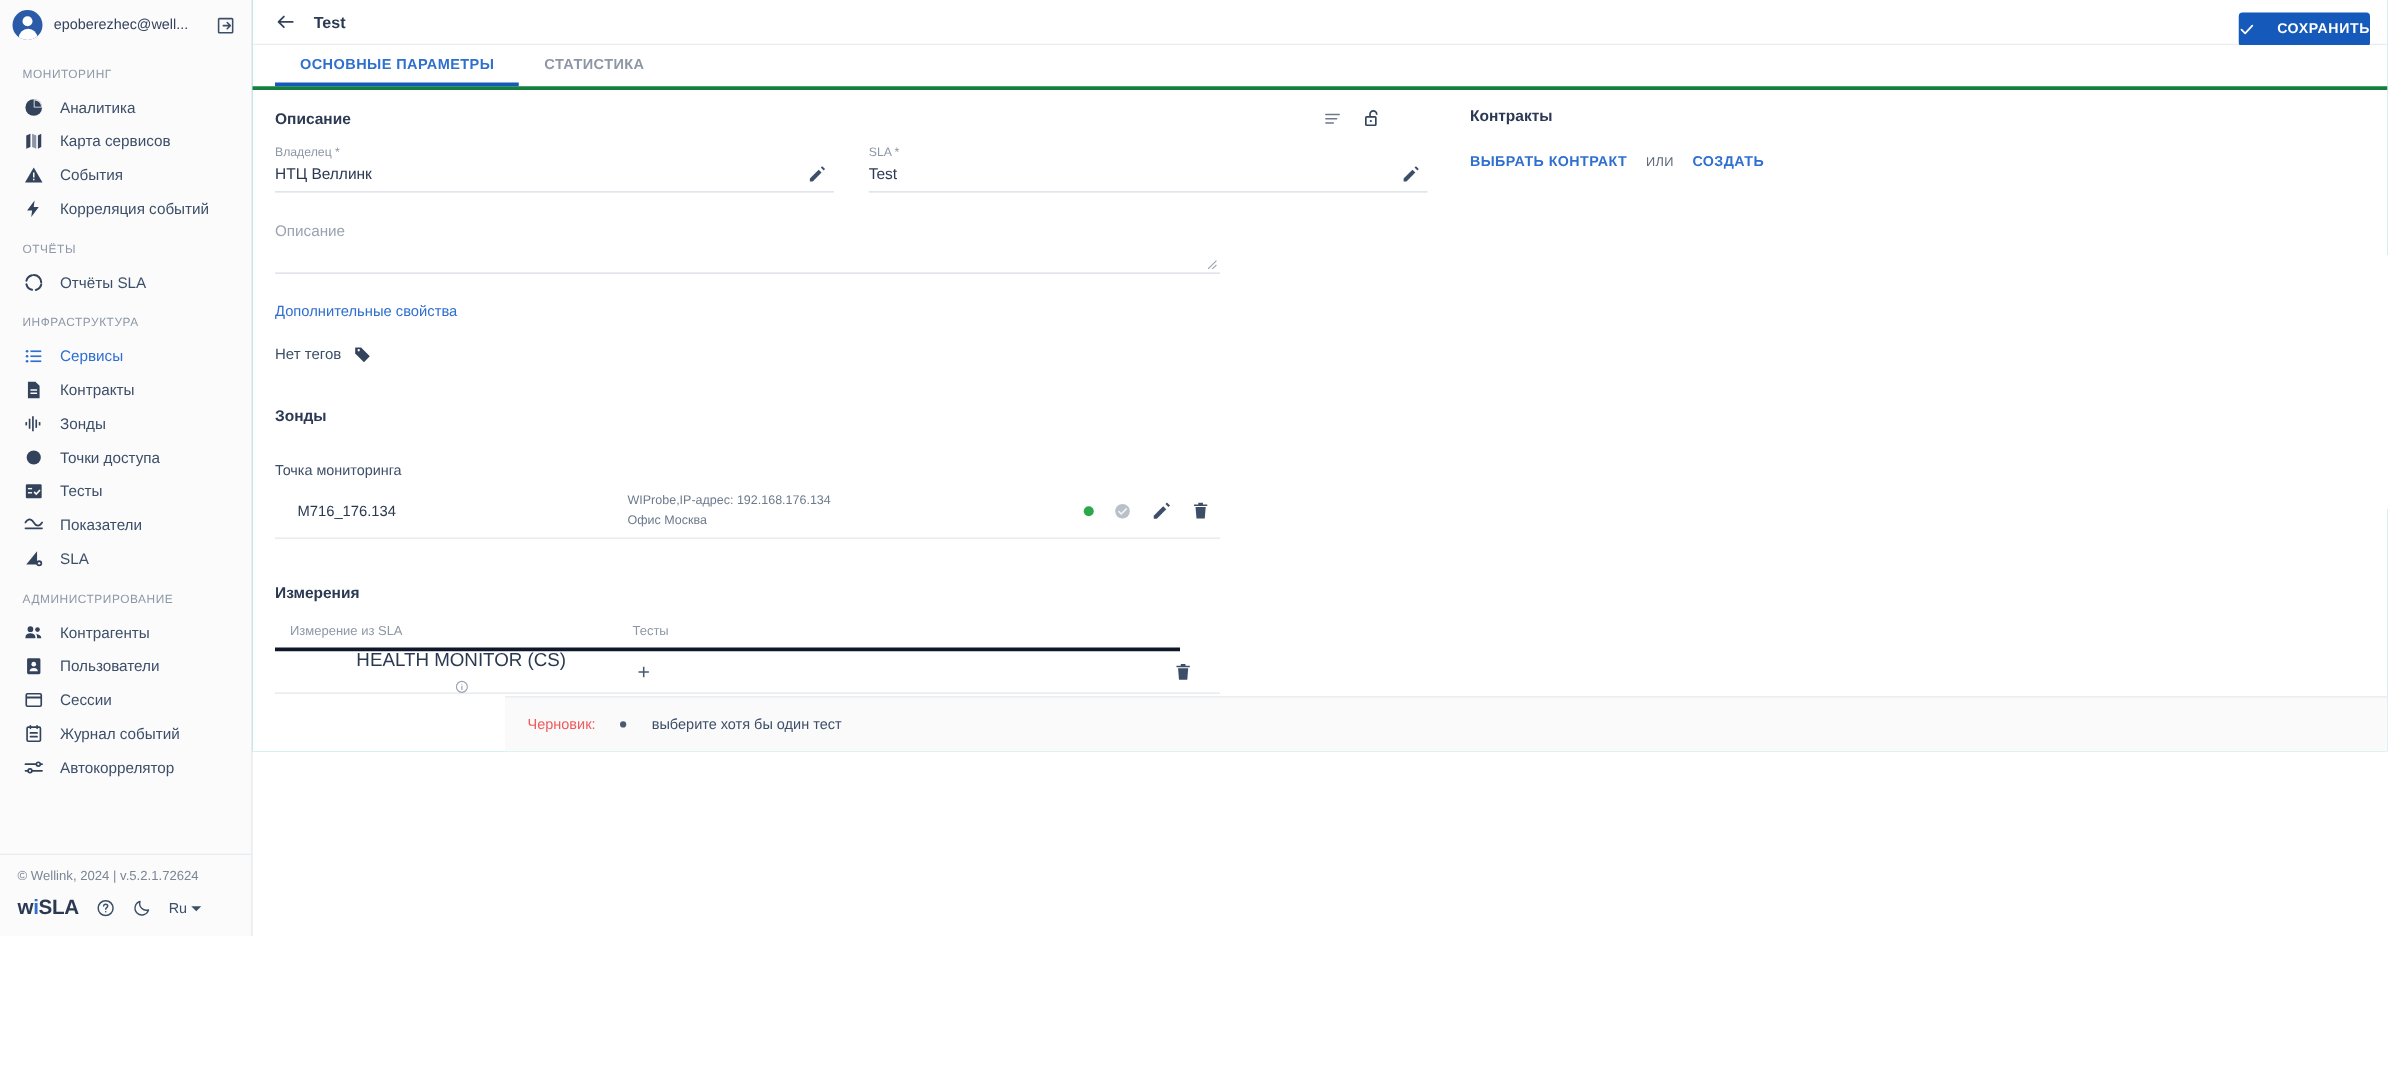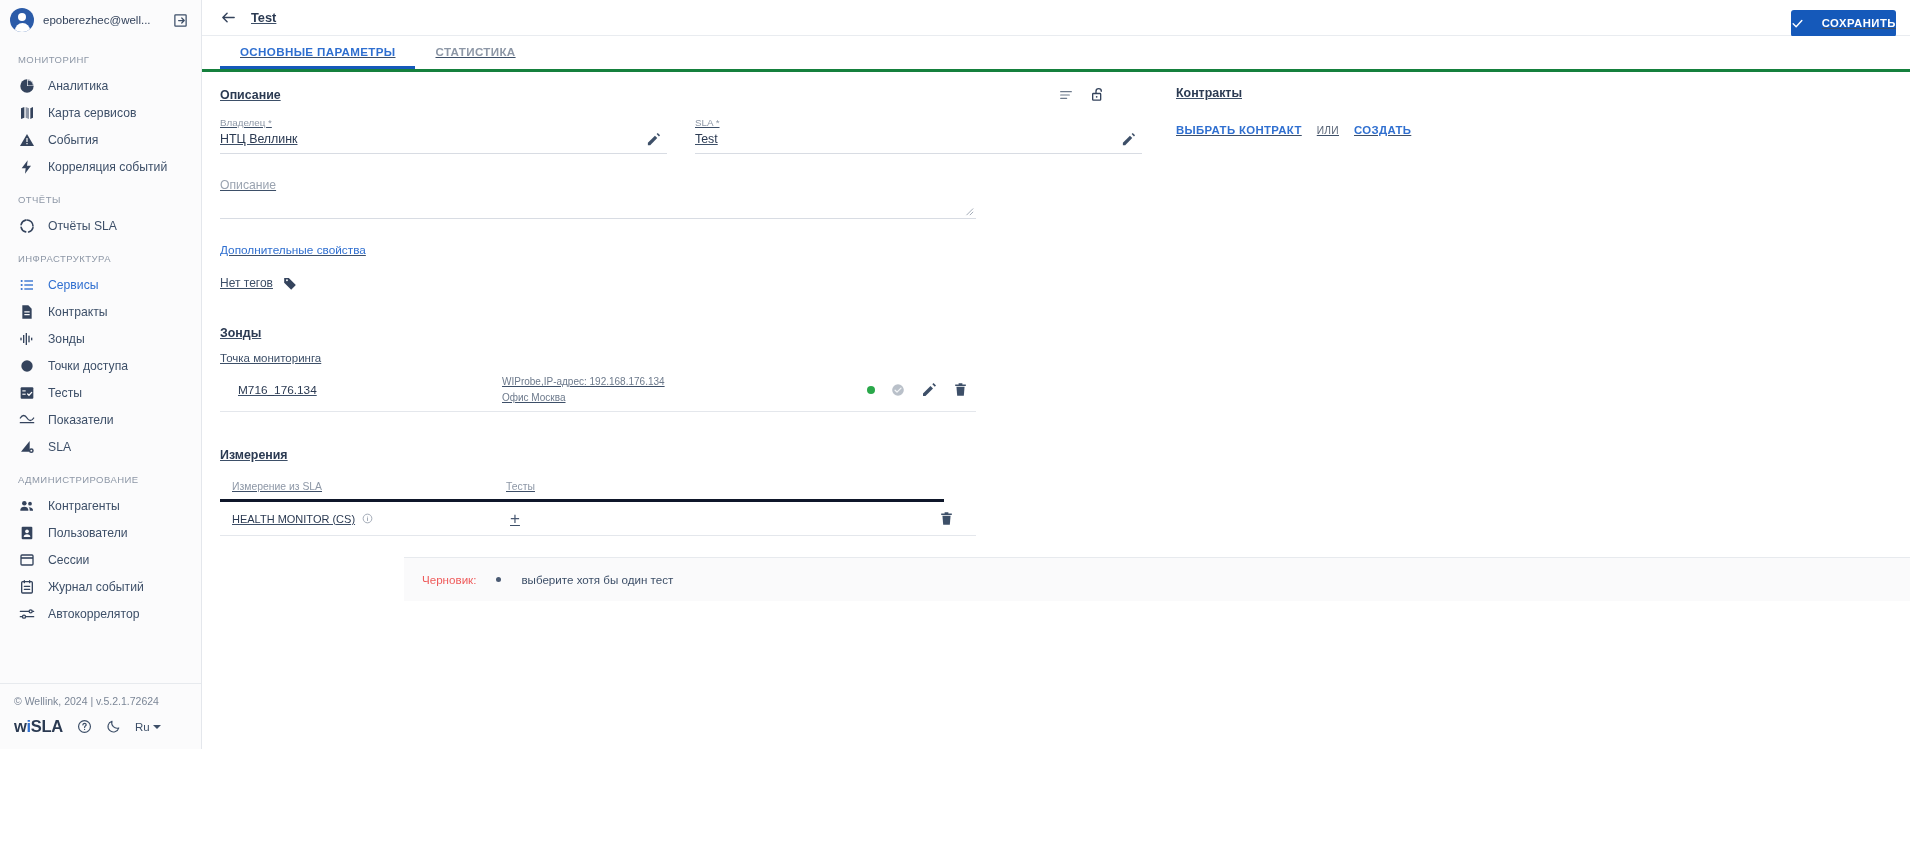--- a/index.html
+++ b/index.html
@@ -64,21 +64,21 @@
   .sidebar-foot { border-top: 1px solid #e7eaee; padding: 11px 14px 13px 14px; }
   .copyright { font-size: 10.5px; color: #7b8696; margin-bottom: 10px; }
   .foot-row { display: flex; align-items: center; gap: 14px; }
   .wisla-logo { font-size: 16.5px; font-weight: 700; color: #2b3a52; letter-spacing: -0.3px; }
   .wisla-logo .dot { color: #2f6fd0; }
   .foot-ic { cursor: pointer; display:flex; align-items:center; }
   .lang { font-size: 11.5px; color: #3d4f68; cursor:pointer; display:flex; align-items:center; gap:3px;}
   .caret { width:0;height:0;border-left:4px solid transparent;border-right:4px solid transparent;border-top:4px solid #3d4f68; }
 
   
-  .main { flex: 1 1 auto; display: flex; flex-direction: column; height: 601px; position:relative; background:#14b8a6;text-decoration:underline; }
+  .main { flex: 1 1 auto; display: flex; flex-direction: column; height: 601px; position:relative; background:#14b8a6; }
   .topbar {
     height: 36px; display: flex; align-items: center;
     padding: 0 14px 0 18px; background: #fff;
     border-bottom: 1px solid #e9ecf0;
   }
   .back-ic { cursor: pointer; display:flex; align-items:center; margin-right: 14px;}
   .page-title { font-size: 12.8px; font-weight: 700; color: #2b3a52; }
   .topbar-spacer { flex: 1; }
   .save-btn {
     background: #1559ba; color: #fff; border: none;
@@ -143,21 +143,21 @@
   .meas-head {
     display: flex; height: 28px; align-items: center;
     border-bottom: 3px solid #0f172a; width: 724px; margin-top: 12px;
   }
   .meas-head .c1 { width: 286px; padding-left: 12px; font-size: 10.4px; color: #8d97a6; }
   .meas-head .c2 { flex: 1; font-size: 10.4px; color: #8d97a6; }
   .meas-row {
     display: flex; align-items: center; height: 34px;
     border-bottom: 1px solid #e4e7ec; width: 756px;
   }
-  .meas-row .c1 { width: 286px; padding-left: 12px; font-size: 11px; color: #2b3a52; display:flex; align-items:center; gap:7px;}
+  .meas-row .c1 { width: 286px; padding-left: 12px; font-size: 15px; color: #2b3a52; display:flex; align-items:center; gap:7px;flex-direction:column;}
   .meas-row .c2 { flex: 1 1 auto; display: flex; align-items: center; }
   .plus-btn { font-size: 17px; color: #4a5a73; cursor: pointer; line-height: 1; padding: 0 4px; }
   .meas-row .c3 { width: 60px; display: flex; justify-content: center; }
 
   
   .menu {
     position: absolute; left: 658px; top: 545px; width: 106px;
     background: #fff; border: 1px solid #e3e6ea;
     box-shadow: 0 3px 9px rgba(20,30,50,.17); z-index: 40;
     padding: 4px 0;
@@ -490,21 +490,21 @@
           <span class="ic-btn">
             <svg width="14" height="14" viewBox="0 0 24 24" fill="#34435c">
                 <path d="M2 11.5V3.5h8L22 15.5 14 23.5 2 11.5z"></path>
                 <circle cx="6.8" cy="7.2" r="1.6" fill="#fff"></circle>
               </svg>
           </span>
         </div>
 
         <div class="block">
           <div class="sect-title">Зонды</div>
-          <div class="subtle" style="margin-top:12px">Точка мониторинга</div>
+          <div class="subtle" style="margin-top:31px">Точка мониторинга</div>
 
           <div class="probe-row">
             <div class="probe-name">M716_176.134</div>
             <div class="probe-meta">
               <div>WIProbe,IP-адрес: 192.168.176.134</div>
               <div>Офис Москва</div>
             </div>
             <div class="probe-actions">
               <span class="dot-green"></span>
               <span class="ic-btn">

